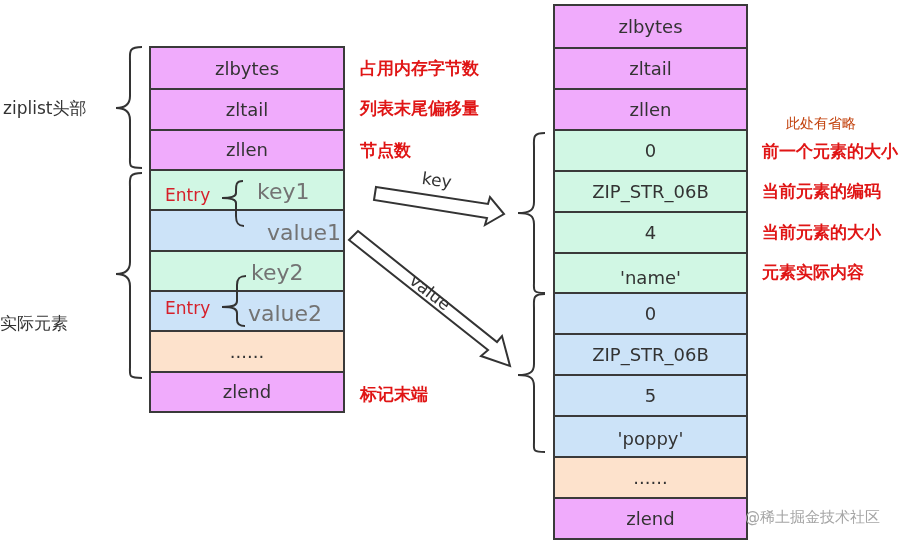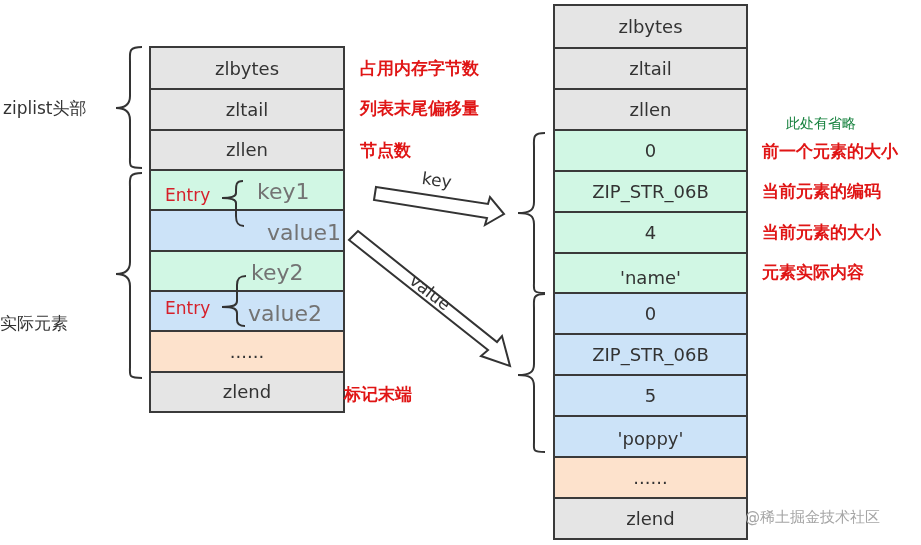--- a/index.html
+++ b/index.html
@@ -2,30 +2,30 @@
 <html><head>
 <meta charset="utf-8">
 <style>
   html, body { margin:0; padding:0; }
   body { width:921px; height:545px; position:relative; background:#ffffff; overflow:hidden;
          font-family:"DejaVu Sans","Liberation Sans",sans-serif; }
   .tbl { position:absolute; border:2px solid #3a3a3a; box-sizing:border-box; }
   .cell { position:absolute; left:0; right:0; box-sizing:border-box; border-top:2px solid #3a3a3a;
           display:flex; align-items:center; justify-content:center; font-size:18px; color:#333; }
   .cell.first { border-top:none; }
-  .gray { background:#e5e5e5; }
+  .gray { background:#f0abfc; }
   .green { background:#d1f7e4; }
   .blue { background:#cce3f8; }
   .peach { background:#fde2cc; }
   .ann { position:absolute; color:#e01515; font-weight:bold; font-size:17px; white-space:nowrap; }
   .lbl { position:absolute; color:#333; font-size:17px; white-space:nowrap; }
   .entry { position:absolute; color:#d6202a; font-size:17px; }
   .sub { position:absolute; color:#737373; font-size:22px; }
   svg.ov { position:absolute; left:0; top:0; }
-  .note { position:absolute; color:#15803d; font-size:14px; }
+  .note { position:absolute; color:#c2410c; font-size:14px; }
   .wm { position:absolute; color:#a5a5a5; font-size:15px; }
 </style>
 </head>
 <body>
 
 <div class="tbl" id="left-table" style="left:149px; top:46px; width:196px; height:367px;">
     <div class="cell gray first" style="top: 0px; height: 40.3333px;">zlbytes</div>
     <div class="cell gray" style="top: 40.3333px; height: 40.3333px;">zltail</div>
     <div class="cell gray" style="top: 80.6667px; height: 40.3333px;">zllen</div>
     <div class="cell green" style="top: 121px; height: 40.3333px;"></div>
@@ -85,21 +85,21 @@
 <div class="entry" style="left:165px; top:185px;">Entry</div>
 <div class="sub" style="left:257px; top:179px;">key1</div>
 <div class="sub" style="left:267px; top:220px;">value1</div>
 <div class="entry" style="left:165px; top:298px;">Entry</div>
 <div class="sub" style="left:251px; top:260px;">key2</div>
 <div class="sub" style="left:248px; top:301px;">value2</div>
 
 <div class="ann" style="left:360px; top:57px;">占用内存字节数</div>
 <div class="ann" style="left:360px; top:97px;">列表末尾偏移量</div>
 <div class="ann" style="left:360px; top:139px;">节点数</div>
-<div class="ann" style="left:344px; top:383px;">标记末端</div>
+<div class="ann" style="left:360px; top:383px;">标记末端</div>
 
 <div class="note" style="left:786px; top:115px;">此处有省略</div>
 <div class="ann" style="left:762px; top:140px;">前一个元素的大小</div>
 <div class="ann" style="left:762px; top:180px;">当前元素的编码</div>
 <div class="ann" style="left:762px; top:221px;">当前元素的大小</div>
 <div class="ann" style="left:762px; top:261px;">元素实际内容</div>
 
 <div class="wm" style="left:745px; top:508px;">@稀土掘金技术社区</div>
 
 </body></html>

